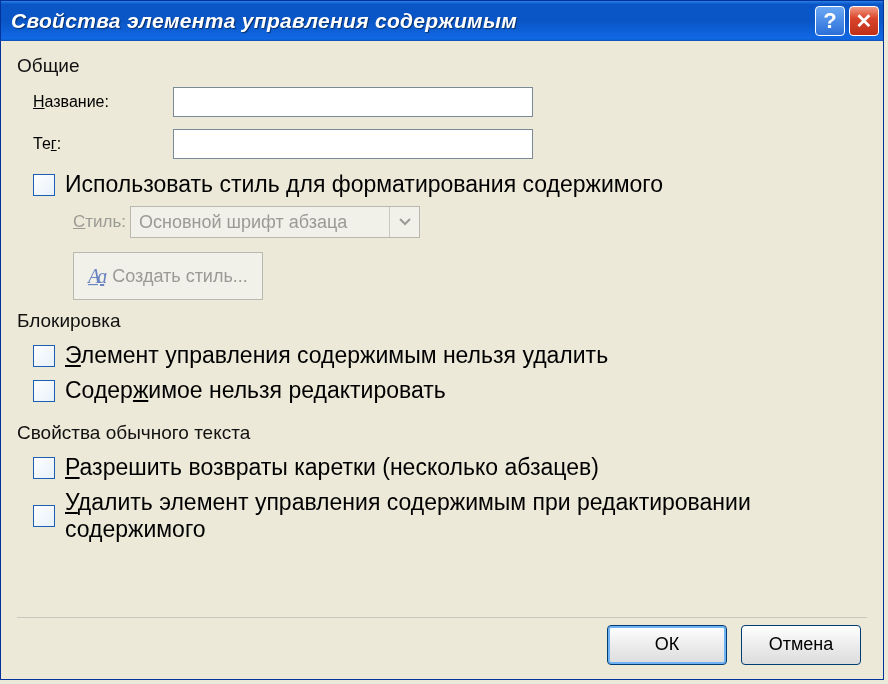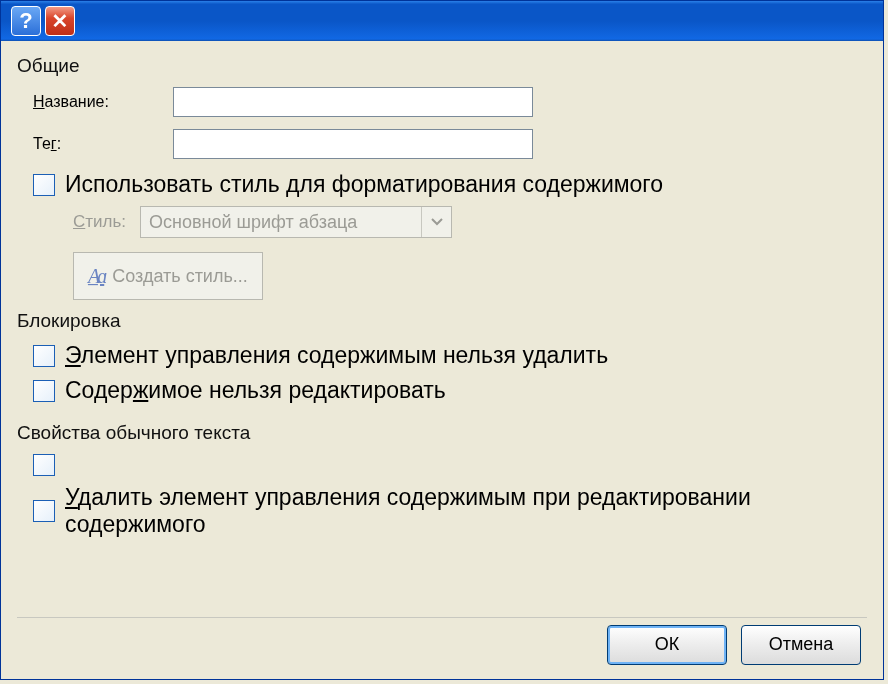--- a/index.html
+++ b/index.html
@@ -101,27 +101,27 @@
     width: 22px; height: 22px;
     border: 1px solid #1b5fb5;
     background: linear-gradient(to bottom right, #fff, #e6f0fa);
     cursor: pointer;
     flex-shrink: 0;
   }
   .style-row {
     display: flex;
     align-items: center;
     margin: 8px 0 14px 40px;
-    gap: 14px;
+    gap: 4px;
   }
   .disabled-text { color: #9b9b95; }
   .combo {
     display: flex;
     align-items: center;
-    width: 312px;
+    width: 290px;
     height: 32px;
     border: 1px solid #b8b8b0;
     background: #f1f1ea;
     color: #9b9b95;
     padding-left: 8px;
     font-size: 18px;
     position: relative;
   }
   .combo-arrow {
     position: absolute;
@@ -176,20 +176,21 @@
   .push-btn.primary {
     box-shadow: inset 0 0 0 2px #6fb3f5;
   }
 </style>
 </head>
 <body>
 
 <div class="window">
 
   <div class="titlebar">
+    <div class="titlebar-title">Свойства элемента управления содержимым</div>
     <div class="titlebar-btns">
       <div class="titlebar-btn help-btn">
         <span>?</span>
       </div>
       <div class="titlebar-btn close-btn">
         <span>✕</span>
       </div>
     </div>
   </div>
 
@@ -250,20 +251,23 @@
         <div>
           <span>Содер</span><span class="underline">ж</span><span>имое нельзя редактировать</span>
         </div>
       </div>
     </div>
 
     <div class="section-title">Свойства обычного текста</div>
     <div class="section-body">
       <div class="checkbox-row">
         <div class="checkbox"></div>
+        <div>
+          <span class="underline">Р</span><span>азрешить возвраты каретки (несколько абзацев)</span>
+        </div>
       </div>
       <div class="checkbox-row">
         <div class="checkbox"></div>
         <div>
           <span class="underline">У</span><span>далить элемент управления содержимым при редактировании содержимого</span>
         </div>
       </div>
     </div>
 
     <div class="footer">

